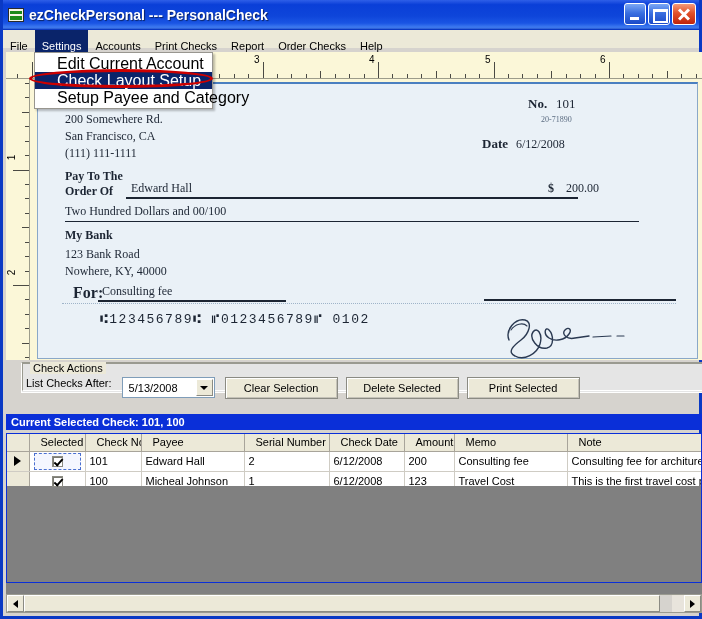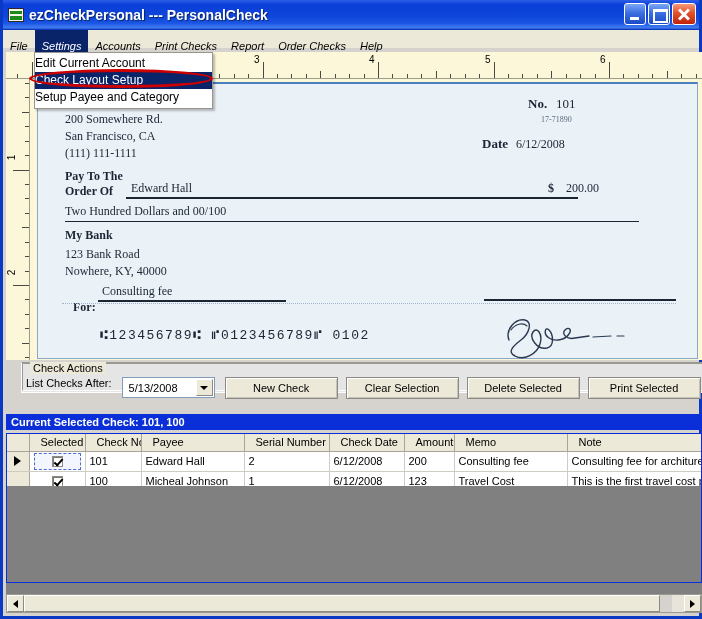--- a/index.html
+++ b/index.html
@@ -102,42 +102,42 @@
     font-size: 11px;
     border-bottom: 1px solid #d6d3ce;
     position: relative;
     z-index: 40;
   }
   .menu-item {
     padding: 16px 7px;
     display: flex; align-items: center;
     color: #000;
     white-space: nowrap;
-    font-style: italic;
   }
   .menu-item.active {
     background: #0a246a;
     color: #ffffff;
   }
 
   
   #dropdown {
     position: absolute;
     left: 31px; top: 52px;
     width: 179px;
     background: #ffffff;
     border: 1px solid #98968f;
     z-index: 60;
     padding: 2px 0;
     box-shadow: 2px 2px 2px rgba(0,0,0,0.25);
   }
   .dd-item {
     height: 17px;
     line-height: 17px;
-    font-size: 12px;
+    padding-left: 22px;
+    font-size: 16px;
     color: #000;
     white-space: nowrap;
   }
   .dd-item.selected {
     background: #0a246a;
     color: #ffffff;
   }
   #red-ellipse {
     position: absolute;
     left: 26px; top: 69px;
@@ -534,21 +534,21 @@
       <div class="num" style="top: 73px;">1</div>
       <div class="num" style="top: 188px;">2</div>
     </div>
 
   <div id="check-area">
     <div id="check">
 
       <div class="ck ck-serif bold" style="left:490px; top:12px; font-size:13px;">No.</div>
       <div class="ck ck-serif" style="left:518px; top:12px; font-size:13px;">101</div>
 
-      <div class="ck ck-serif" style="left:503px; top:31px; font-size:8px; color:#5a6b80;">17-71890</div>
+      <div class="ck ck-serif" style="left:503px; top:31px; font-size:8px; color:#5a6b80;">20-71890</div>
 
       <div class="ck ck-serif bold" style="left:444px; top:52px; font-size:13px;">Date</div>
       <div class="ck ck-serif" style="left:478px; top:53px; font-size:12px;">6/12/2008</div>
 
       <div class="ck ck-serif" style="left:27px; top:28px; font-size:12px;">200 Somewhere Rd.</div>
       <div class="ck ck-serif" style="left:27px; top:45px; font-size:12px;">San Francisco, CA</div>
       <div class="ck ck-serif" style="left:27px; top:62px; font-size:12px;">(111) 111-1111</div>
 
       <div class="ck ck-serif bold" style="left:27px; top:85px; font-size:12px;">Pay To The</div>
       <div class="ck ck-serif bold" style="left:27px; top:100px; font-size:12px;">Order Of</div>
@@ -558,56 +558,55 @@
       <div class="ck ck-serif" style="left:510px; top:97px; font-size:12px; font-weight:bold;">$</div>
       <div class="ck ck-serif" style="left:528px; top:97px; font-size:12px;">200.00</div>
 
       <div class="ck ck-serif" style="left:27px; top:120px; font-size:12px;">Two Hundred  Dollars and 00/100</div>
       <div class="hline" style="left:27px; top:137px; width:574px;"></div>
 
       <div class="ck ck-serif bold" style="left:27px; top:144px; font-size:12px;">My Bank</div>
       <div class="ck ck-serif" style="left:27px; top:163px; font-size:12px;">123 Bank Road</div>
       <div class="ck ck-serif" style="left:27px; top:180px; font-size:12px;">Nowhere, KY, 40000</div>
 
-      <div class="ck ck-serif bold" style="left:35px; top:216px; font-size:12px;">For:</div>
+      <div class="ck ck-serif bold" style="left:35px; top:200px; font-size:16px;">For:</div>
       <div class="ck ck-serif" style="left:64px; top:200px; font-size:12px;">Consulting fee</div>
       <div class="hline2" style="left:60px; top:216px; width:188px;"></div>
 
       <div id="sig">
         <svg width="150" height="60" viewBox="0 0 150 60">
           <path d="M16,34 C12,24 22,12 32,14 C40,16 36,28 28,34
                    C20,40 14,46 22,50 C31,55 44,48 47,38
                    C50,28 44,20 40,26 C36,32 44,44 54,42
                    C62,40 60,28 56,24 C52,20 50,28 56,32
                    C62,36 72,34 76,28 C79,24 76,20 72,24
                    C68,28 74,34 82,32 L96,30" fill="none" stroke="#2b3a52" stroke-width="1.4" stroke-linecap="round"></path>
           <path d="M100,31 L118,30 M124,30 L131,30" fill="none" stroke="#2b3a52" stroke-width="1.2" stroke-linecap="round"></path>
           <path d="M18,24 C22,18 30,16 34,20" fill="none" stroke="#2b3a52" stroke-width="1.1" stroke-linecap="round"></path>
         </svg>
       </div>
       <div class="hline2" style="left:444px; top:289px; width:0px;"></div>
       <div class="hline2" style="left:446px; top:215px; width:192px;"></div>
       <div class="dotline" style="left:24px; top:219px; width:614px;"></div>
 
-      <div id="micr" style="left:62px; top:244px;">⑆123456789⑆  ⑈0123456789⑈   0102</div>
+      <div id="micr" style="left:62px; top:228px;">⑆123456789⑆  ⑈0123456789⑈   0102</div>
     </div>
   </div>
 
   <div id="actions">
     <div id="actions-inner"></div>
     <div id="actions-legend">Check Actions</div>
     <div id="actions-row">
       <div id="list-label">List Checks After:</div>
       <div id="date-combo">
         <span class="val">5/13/2008</span>
         <span class="arrowbox">
             <span class="caret-down"></span>
           </span>
       </div>
-      <div class="xp-btn w110">New Check</div>
       <div class="xp-btn w110">Clear Selection</div>
       <div class="xp-btn w110">Delete Selected</div>
       <div class="xp-btn w110">Print Selected</div>
     </div>
   </div>
 
   <div id="selbar">Current Selected Check: 101, 100</div>
 
   <div id="grid">
     <div id="grid-filler"></div>

